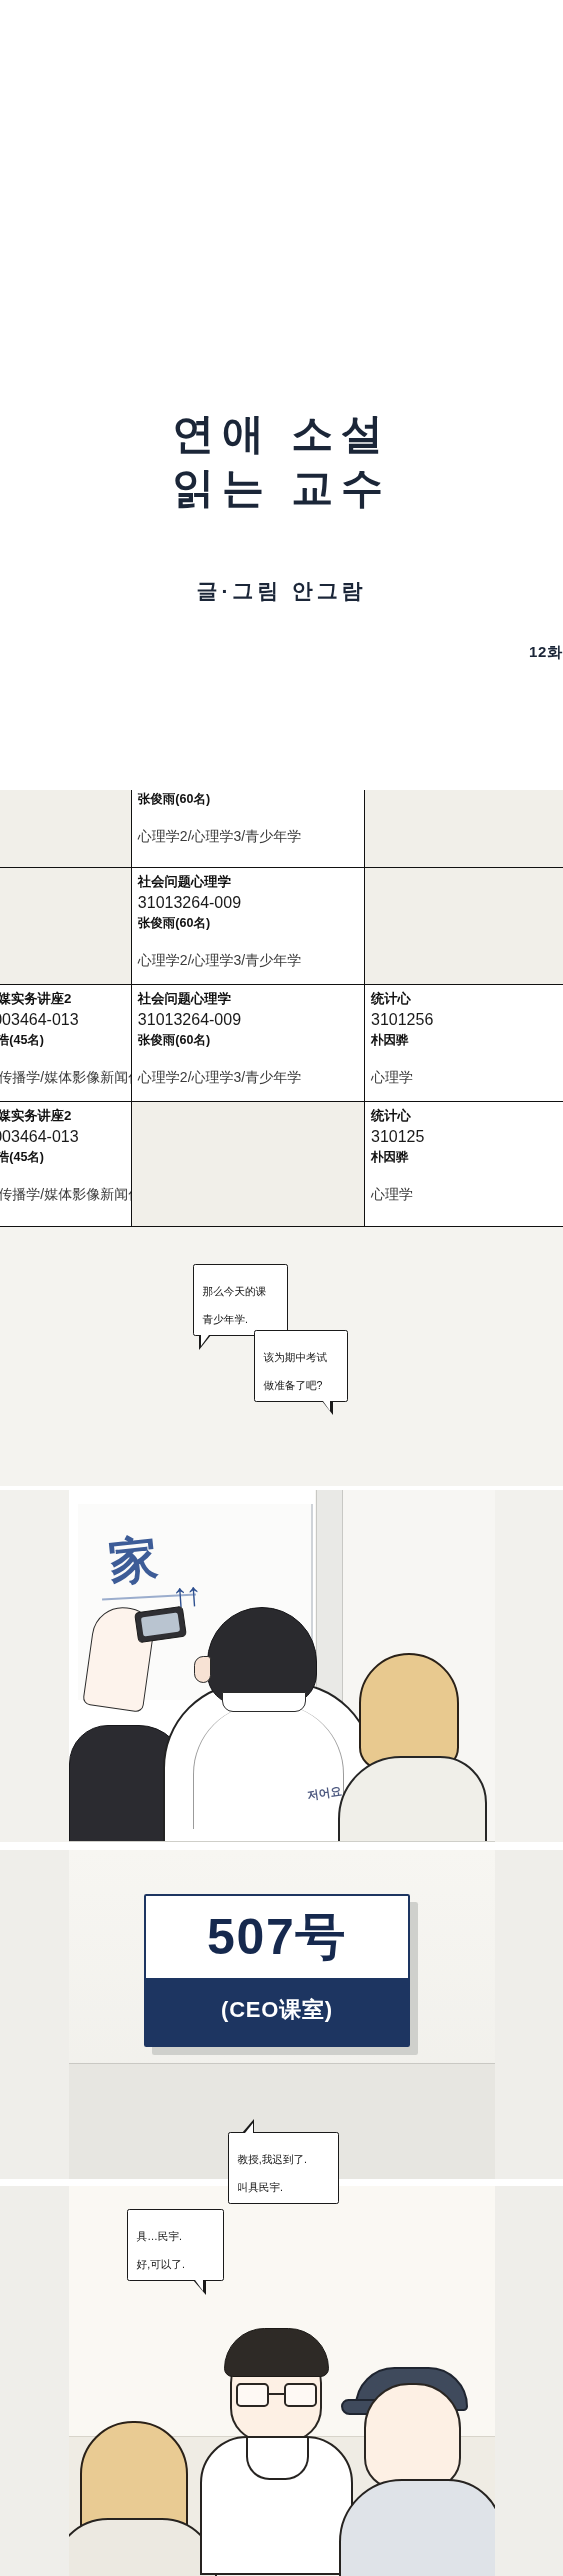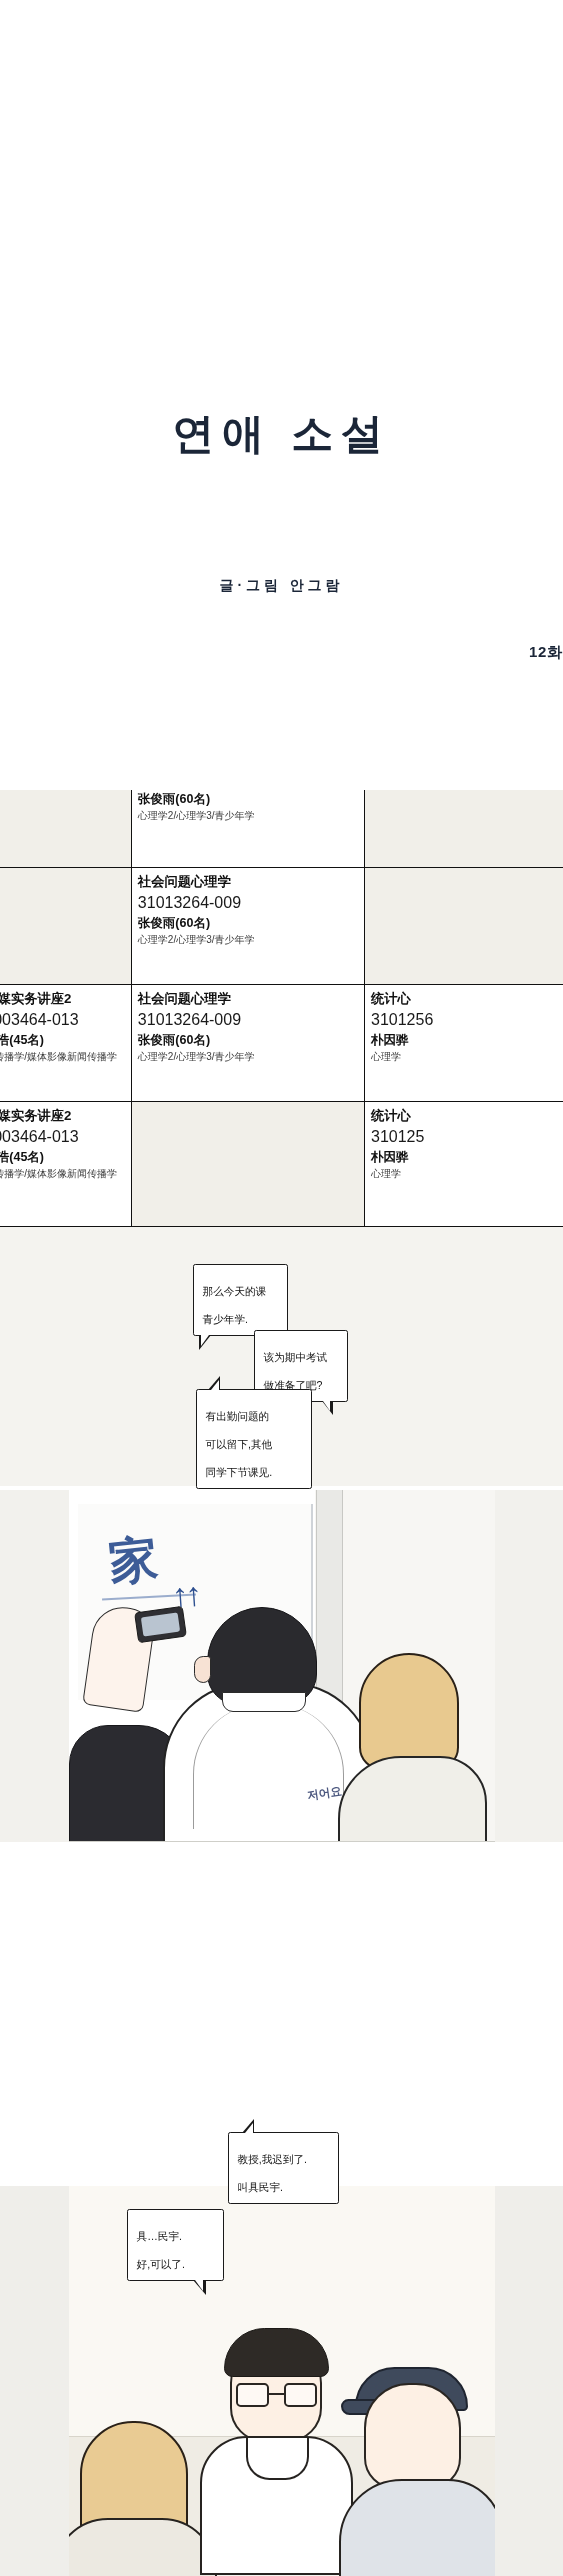--- a/index.html
+++ b/index.html
@@ -36,21 +36,21 @@
     letter-spacing: 7.8px;
     color: #1b2638;
     line-height: 1.28;
   }
   .title-main .line2 { display: block; }
   .title-credit {
     position: absolute;
     left: 0; top: 577px;
     width: 563px;
     text-align: center;
-    font-size: 14px;
+    font-size: 21px;
     font-weight: 700;
     letter-spacing: 3.9px;
     color: #1b2638;
   }
   .title-episode {
     position: absolute;
     left: 0; top: 643px;
     width: 563px;
     text-align: right;
     font-size: 15px;
@@ -100,24 +100,25 @@
     white-space: nowrap;
   }
   .cell-prof {
     font-size: 12.5px;
     font-weight: 700;
     color: #111;
     line-height: 1.5;
     white-space: nowrap;
   }
   .cell-meta {
-    font-size: 10px;
+    font-size: 14px;
     color: #3a3a3a;
     line-height: 1.45;
     white-space: nowrap;
+    margin-top: 17px;
   }
   .row-h1 { height: 78px; }
   .row-h2 { height: 117px; }
   .row-h3 { height: 125px; }
   .sheet-cell.pad-top-clip { padding-top: 0; }
 
   
   .bubble {
     position: absolute;
     background: #ffffff;
@@ -516,20 +517,21 @@
   .bubline { display: block; margin-top: 12px; }
 </style>
 </head>
 <body>
 
 <div class="page">
 
   <div class="title-block">
     <div class="title-main">
       <span>연애 소설</span>
+      <span class="line2">읽는 교수</span>
     </div>
     <div class="title-credit">글·그림   안그람</div>
     <div class="title-episode">12화</div>
   </div>
 
   <div class="sheet-panel">
     <div class="sheet">
 
       <div class="sheet-row row-h1">
         <div class="sheet-cell c1 blank"></div>
@@ -598,27 +600,20 @@
     <span class="tail-in"></span>
   </div>
 
   <div class="bubble bub2">
     <span class="bubline">该为期中考试</span>
     <span class="bubline">做准备了吧?</span>
     <span class="tail-out"></span>
     <span class="tail-in"></span>
   </div>
 
-  <div class="bubble bub3">
-    <span class="bubline">有出勤问题的</span>
-    <span class="bubline">可以留下,其他</span>
-    <span class="bubline">同学下节课见.</span>
-    <span class="tail-out"></span>
-    <span class="tail-in"></span>
-  </div>
 
   <div class="comic1">
     <div class="c1-art">
       <div class="wall-right"></div>
       <div class="wb">
         <div class="wb-char">家</div>
         <div class="wb-arrows">↑↑</div>
         <div class="wb-scrib"></div>
       </div>
       <div class="pillar"></div>
@@ -629,20 +624,32 @@
       <div class="stu-head"></div>
       <div class="stu-ear"></div>
       <div class="stu-collar"></div>
       <div class="blond-head"></div>
       <div class="blond-body"></div>
       <div class="kor-note">저어요</div>
       <div class="desk-line"></div>
     </div>
   </div>
 
+  <div class="comic2">
+    <div class="c2-art">
+      <div class="wall2"></div>
+      <div class="sign-shadow"></div>
+      <div class="sign">
+        <div class="sign-num">507号</div>
+        <div class="sign-bar"></div>
+        <div class="sign-sub">(CEO课室)</div>
+      </div>
+      <div class="door-edge"></div>
+    </div>
+  </div>
 
   <div class="bubble bub4">
     <span class="bubline">教授,我迟到了.</span>
     <span class="bubline">叫具民宇.</span>
     <span class="tail-out"></span>
     <span class="tail-in"></span>
   </div>
 
   <div class="comic3">
     <div class="c3-art">

